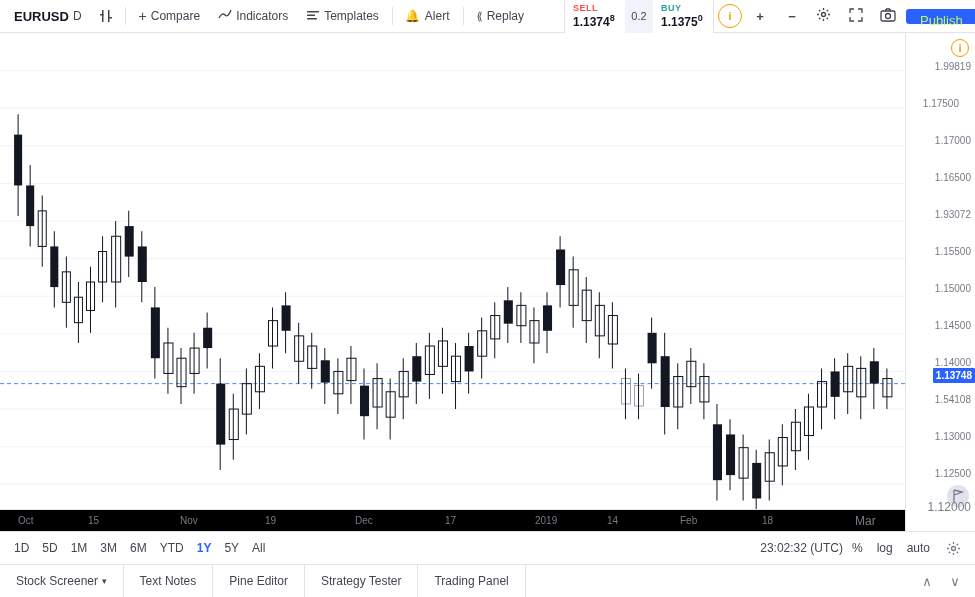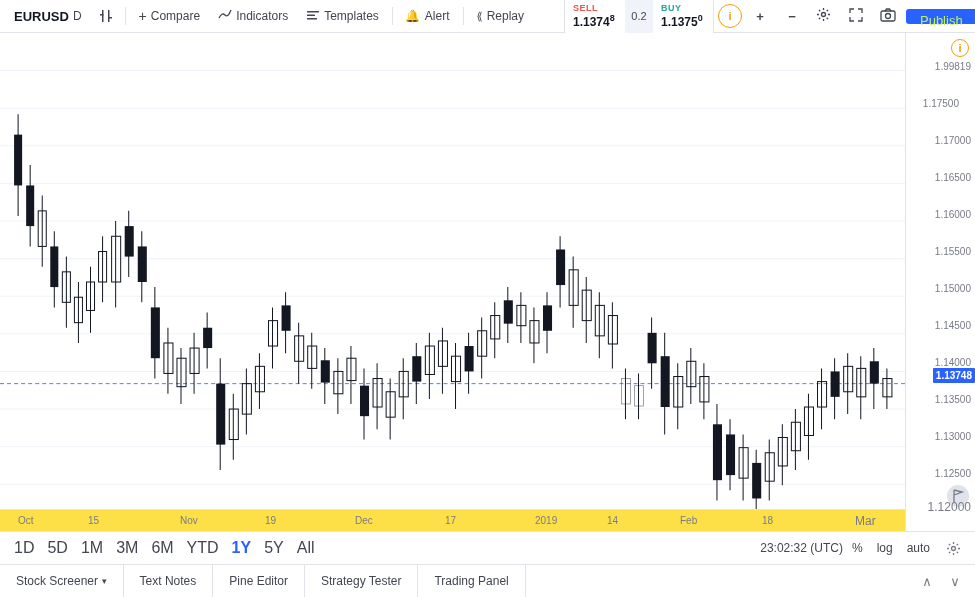--- a/index.html
+++ b/index.html
@@ -109,21 +109,21 @@
       align-items: center;
       padding: 0 8px;
       gap: 4px;
       flex-shrink: 0;
     }
     .timeframe-group {
       display: flex; align-items: center; gap: 1px;
     }
     .tf-btn {
       padding: 3px 6px;
-      font-size: 16px;
+      font-size: 12px;
       color: #434651;
       border: none; background: none; cursor: pointer;
       border-radius: 3px;
     }
     .tf-btn.active { color: #2962ff; font-weight: 600; }
     .goto-btn {
       padding: 3px 8px;
       font-size: 12px;
       color: #434651;
       border: none; background: none; cursor: pointer; margin-top: 44px;
@@ -504,21 +504,21 @@
       <line x1="856" y1="318" x2="856" y2="380" stroke="#131722" stroke-width="1"></line>
       <rect x="852" y="330" width="9" height="28" fill="none" stroke="#131722" stroke-width="1"></rect>
 
       <line x1="869" y1="310" x2="869" y2="370" stroke="#131722" stroke-width="1"></line>
       <rect x="865" y="323" width="9" height="22" fill="#131722"></rect>
 
       <line x1="882" y1="330" x2="882" y2="370" stroke="#131722" stroke-width="1"></line>
       <rect x="878" y="340" width="9" height="18" fill="none" stroke="#131722" stroke-width="1"></rect>
     </svg>
 
-    <div style="position:absolute;bottom:0;left:0;right:0;height:22px;background:#fde047;border-top:1px solid #e0e3eb;display:flex;align-items:center;padding-left:32px;">
+    <div style="position:absolute;bottom:0;left:0;right:0;height:22px;background:#000000;border-top:1px solid #e0e3eb;display:flex;align-items:center;padding-left:32px;">
       <span style="position:absolute;left:18px;font-size:10px;color:#787b86;">Oct</span>
       <span style="position:absolute;left:88px;font-size:10px;color:#787b86;">15</span>
       <span style="position:absolute;left:180px;font-size:10px;color:#787b86;">Nov</span>
       <span style="position:absolute;left:265px;font-size:10px;color:#787b86;">19</span>
       <span style="position:absolute;left:355px;font-size:10px;color:#787b86;">Dec</span>
       <span style="position:absolute;left:445px;font-size:10px;color:#787b86;">17</span>
       <span style="position:absolute;left:535px;font-size:10px;color:#787b86;">2019</span>
       <span style="position:absolute;left:607px;font-size:10px;color:#787b86;">14</span>
       <span style="position:absolute;left:680px;font-size:10px;color:#787b86;">Feb</span>
       <span style="position:absolute;left:762px;font-size:10px;color:#787b86;">18</span>
@@ -529,26 +529,26 @@
   <div style="width:70px;background:#fff;border-left:1px solid #e0e3eb;position:relative;flex-shrink:0;display:flex;flex-direction:column;">
 
     <div style="position:relative;flex:1;">
 
       <div style="position:absolute;top:6px;right:6px;width:18px;height:18px;border-radius:50%;border:1.5px solid #f59d00;color:#f59d00;display:flex;align-items:center;justify-content:center;font-size:11px;font-weight:700;cursor:pointer;">i</div>
 
       <span style="position:absolute;top:28px;right:4px;font-size:10px;color:#787b86;">1.99819</span>
       <span style="position:absolute;top:65px;right:16px;font-size:10px;color:#787b86;">1.17500</span>
       <span style="position:absolute;top:102px;right:4px;font-size:10px;color:#787b86;">1.17000</span>
       <span style="position:absolute;top:139px;right:4px;font-size:10px;color:#787b86;">1.16500</span>
-      <span style="position:absolute;top:176px;right:4px;font-size:10px;color:#787b86;">1.16000</span>
+      <span style="position:absolute;top:176px;right:4px;font-size:10px;color:#787b86;">1.93072</span>
       <span style="position:absolute;top:213px;right:4px;font-size:10px;color:#787b86;">1.15500</span>
       <span style="position:absolute;top:250px;right:4px;font-size:10px;color:#787b86;">1.15000</span>
       <span style="position:absolute;top:287px;right:4px;font-size:10px;color:#787b86;">1.14500</span>
       <span style="position:absolute;top:324px;right:4px;font-size:10px;color:#787b86;">1.14000</span>
-      <span style="position:absolute;top:361px;right:4px;font-size:10px;color:#787b86;">1.13500</span>
+      <span style="position:absolute;top:361px;right:4px;font-size:10px;color:#787b86;">1.54108</span>
 
       <div style="position:absolute;top:335px;right:0;background:#2962ff;color:#fff;font-size:10px;font-weight:700;padding:2px 3px;white-space:nowrap;border-radius:1px;">
         <span>1.13748</span>
       </div>
 
       <span style="position:absolute;top:398px;right:4px;font-size:10px;color:#787b86;">1.13000</span>
       <span style="position:absolute;top:435px;right:4px;font-size:10px;color:#787b86;">1.12500</span>
 
       <div style="position:absolute;bottom:24px;right:6px;width:22px;height:22px;background:#e0e3eb;border-radius:50%;display:flex;align-items:center;justify-content:center;cursor:pointer;">
         <svg width="12" height="14" viewBox="0 0 12 14" fill="none">

